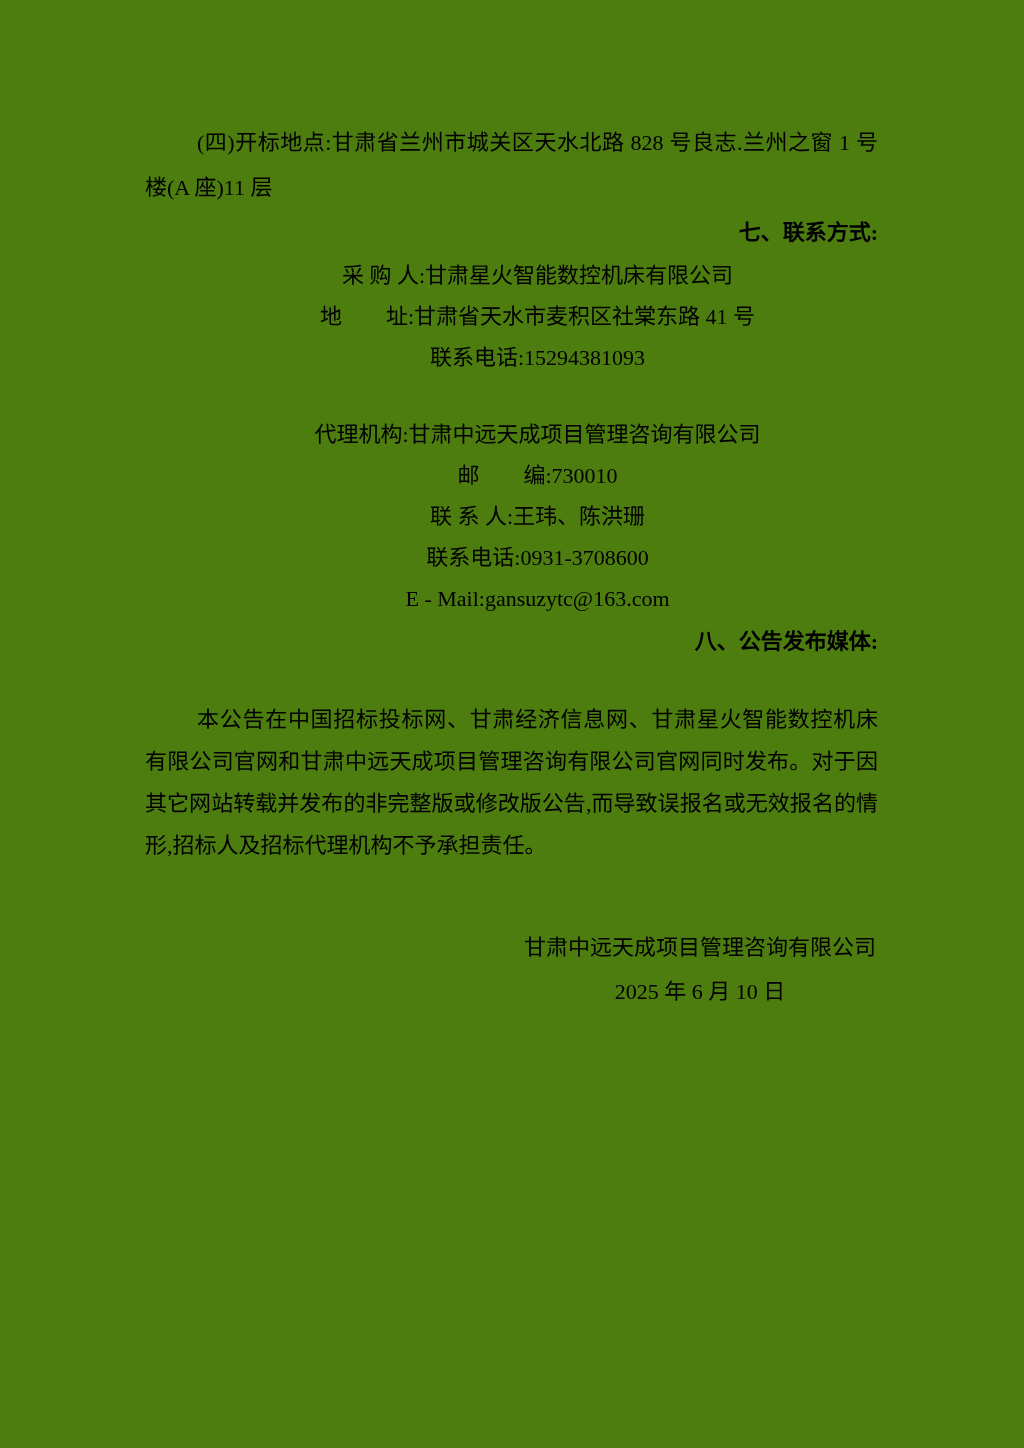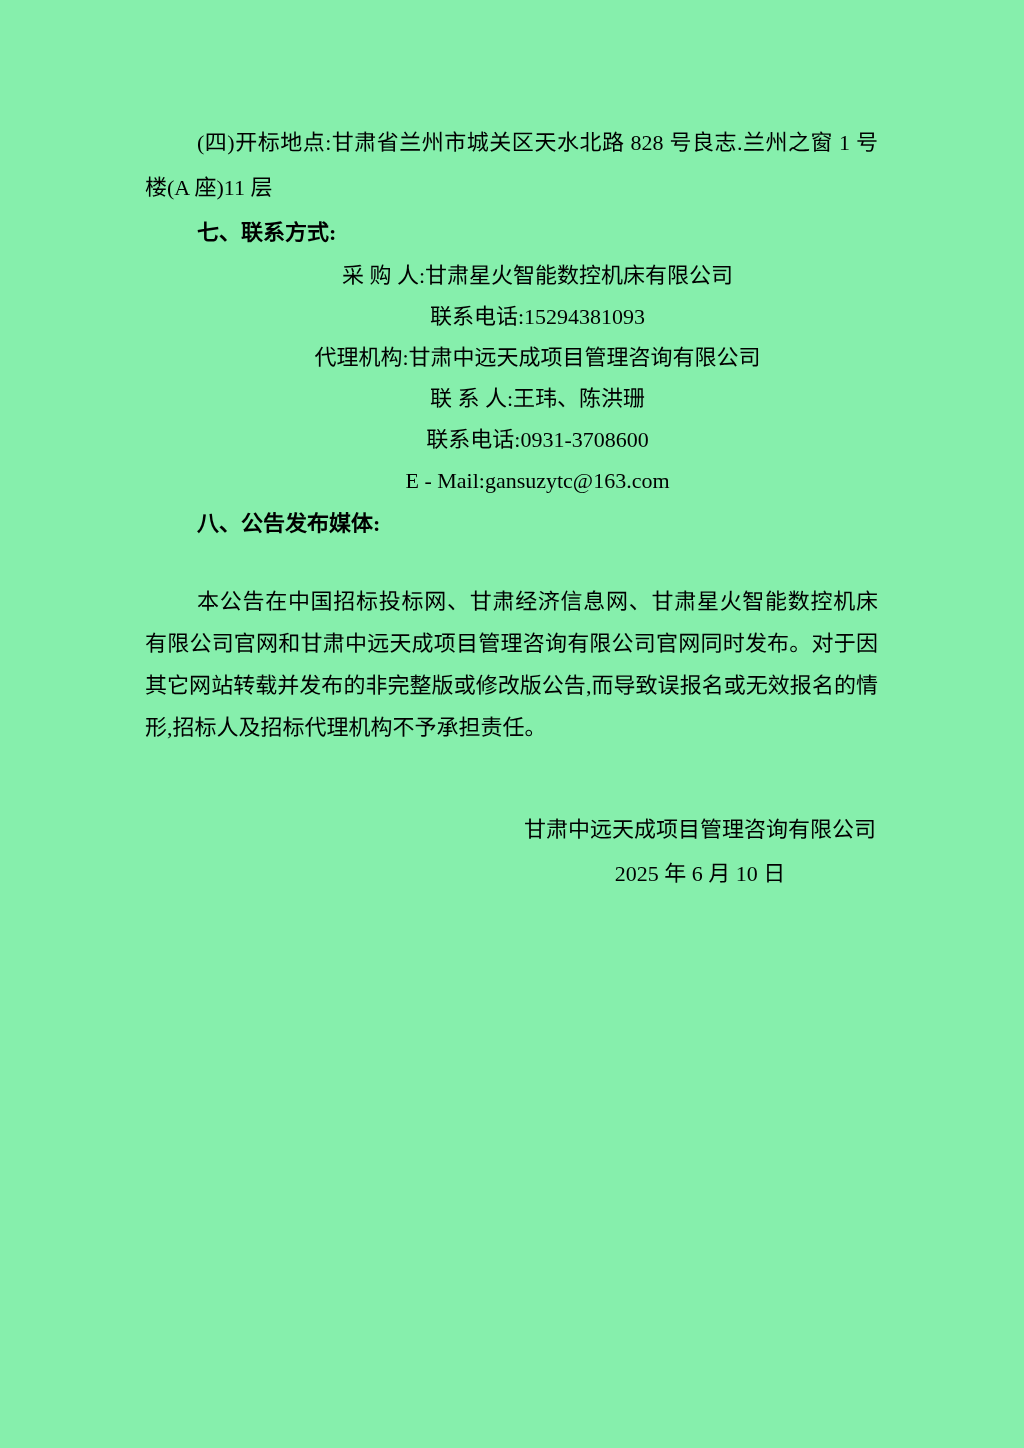--- a/index.html
+++ b/index.html
@@ -13,44 +13,45 @@
     overflow: hidden;
     font-family: "Liberation Serif", "DejaVu Serif", serif;
     color: #000000;
     -webkit-font-smoothing: antialiased;
   }
   .page {
     box-sizing: border-box;
     width: 1024px;
     height: 1448px;
     padding: 120px 146px 0 145px;
-    background: #86efac;
+    background: #4d7c0f;
   }
   p, h2 { margin: 0; padding: 0; font-weight: normal; }
 
   .para-open {
     font-size: 22px;
     line-height: 45px;
     text-indent: 52px;
     text-align: justify;
   }
   .section-heading {
     font-size: 22px;
     line-height: 45px;
     text-indent: 52px;
     font-weight: bold;
+    text-align: right;
   }
   .contact-row {
     font-size: 22px;
     line-height: 41px;
     text-indent: 52px;
     text-align: center;
   }
   .contact-row .lbl { white-space: pre; }
-  .block-gap { }
+  .block-gap { margin-top: 36px; }
 
   .body-para {
     font-size: 22px;
     line-height: 42px;
     text-indent: 52px;
     text-align: justify;
     margin-top: 35px;
   }
   .signature {
     margin-top: 59px;
@@ -66,27 +67,29 @@
 <body>
 
 <div class="page">
 
   <p class="para-open">(四)开标地点:甘肃省兰州市城关区天水北路 828 号良志.兰州之窗 1 号楼(A 座)11 层</p>
 
   <h2 class="section-heading">七、联系方式:</h2>
 
   <p class="contact-row"><span class="lbl">采 购 人:</span><span>甘肃星火智能数控机床有限公司</span></p>
 
+  <p class="contact-row"><span class="lbl">地　　址:</span><span>甘肃省天水市麦积区社棠东路 41 号</span></p>
 
 
   <p class="contact-row"><span class="lbl">联系电话:</span><span>15294381093</span></p>
 
   <p class="contact-row block-gap"><span class="lbl">代理机构:</span><span>甘肃中远天成项目管理咨询有限公司</span></p>
 
 
+  <p class="contact-row"><span class="lbl">邮　　编:</span><span>730010</span></p>
 
   <p class="contact-row"><span class="lbl">联 系 人:</span><span>王玮、陈洪珊</span></p>
 
   <p class="contact-row"><span class="lbl">联系电话:</span><span>0931-3708600</span></p>
 
   <p class="contact-row"><span class="lbl">E - Mail:</span><span>gansuzytc@163.com</span></p>
 
   <h2 class="section-heading">八、公告发布媒体:</h2>
 
   <p class="body-para">本公告在中国招标投标网、甘肃经济信息网、甘肃星火智能数控机床有限公司官网和甘肃中远天成项目管理咨询有限公司官网同时发布。对于因其它网站转载并发布的非完整版或修改版公告,而导致误报名或无效报名的情形,招标人及招标代理机构不予承担责任。</p>

